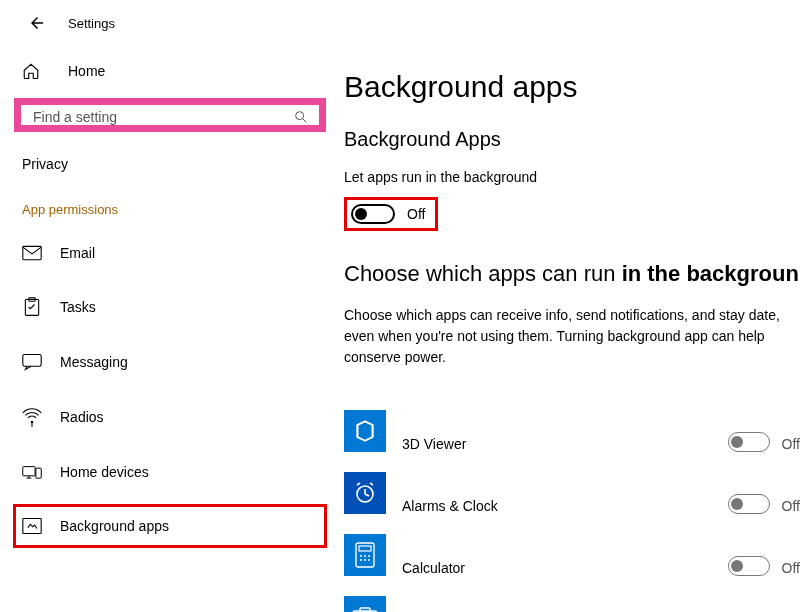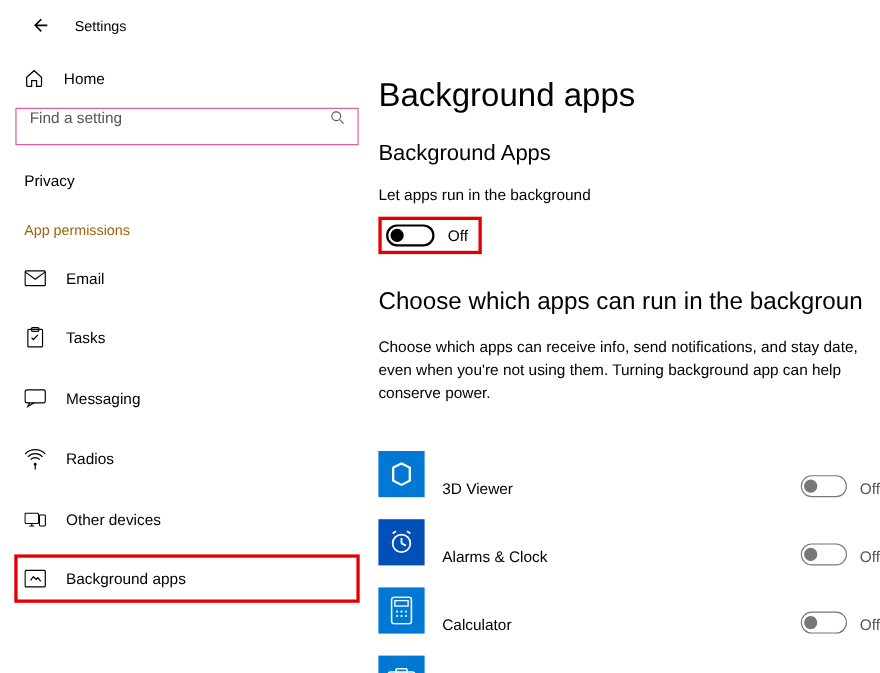--- a/index.html
+++ b/index.html
@@ -17,26 +17,26 @@
 .header {
   display: flex;
   align-items: center;
   padding: 14px 20px 10px 28px;
 }
 .header .back { margin-right: 22px; cursor: pointer; }
 .header .title { font-size: 13px; }
 .layout { display: flex; flex: 1; }
 .sidebar { width: 340px; padding: 10px 14px 0 14px; }
 .home-row {
-  display: flex; align-items: center; gap: 18px;
+  display: flex; align-items: center; gap: 28px;
   padding: 10px 8px 18px 8px; font-size: 14px;
 }
 .search {
-  display: flex; align-items: flex-start; justify-content: space-between;
-  border: 1px solid #ec4899; height: 34px; padding: 0 10px 0 12px;
+  display: flex; align-items: flex-end; justify-content: space-between;
+  border: 7px solid #ec4899; height: 34px; padding: 0 10px 0 12px;
   color: #555; font-size: 14px; margin-bottom: 18px;
 }
 .section-label { font-weight: 400; font-size: 14px; padding: 6px 8px 24px 8px; }
 .group-label { color: #a16207; font-size: 13px; padding: 6px 8px 16px 8px; }
 .nav-item {
   display: flex; align-items: center; gap: 18px;
   padding: 12px 8px; font-size: 14px; cursor: pointer;
   margin-bottom: 12px;
 }
 .nav-item .icon { width: 20px; display: flex; justify-content: center; }
@@ -50,21 +50,21 @@
   padding: 4px 10px 4px 4px; border: 3px solid #e40000;
   margin-bottom: 30px;
 }
 .toggle {
   width: 44px; height: 20px; border: 2px solid #000; border-radius: 10px;
   display: flex; align-items: center; padding: 0 2px; background: #fff;
 }
 .toggle .knob { width: 12px; height: 12px; border-radius: 50%; background: #000; }
 .toggle-label { font-size: 14px; }
 .section2-title { font-size: 22px; font-weight: 400; margin-bottom: 18px; white-space: nowrap; }
-.section2-title .bold { font-weight: 400; }
+.section2-title .bold { font-weight: 700; }
 .desc2 { font-size: 14px; line-height: 1.5; margin-bottom: 32px; max-width: 460px; }
 .app-row {
   display: flex; align-items: flex-end; padding: 10px 0;
 }
 .app-icon {
   width: 42px; height: 42px; background: #0078d4;
   margin-right: 16px; display: flex; align-items: center; justify-content: center;
   color: #fff;
 }
 .app-name { font-size: 14px; flex: 0 0 240px; }
@@ -160,21 +160,21 @@
 
     <div class="nav-item">
       <span class="icon">
         <svg width="22" height="18" viewBox="0 0 26 20">
             <rect x="1" y="3" width="16" height="12" rx="1" fill="none" stroke="#000" stroke-width="1.3"></rect>
             <line x1="6" y1="18" x2="12" y2="18" stroke="#000" stroke-width="1.3"></line>
             <line x1="9" y1="15" x2="9" y2="18" stroke="#000" stroke-width="1.3"></line>
             <rect x="18" y="5" width="7" height="13" rx="1" fill="none" stroke="#000" stroke-width="1.3"></rect>
           </svg>
       </span>
-      <span>Other devices</span>
+      <span>Home devices</span>
     </div>
 
     <div class="nav-item selected">
       <span class="icon">
         <svg width="20" height="18" viewBox="0 0 24 20">
             <rect x="1" y="1" width="22" height="18" rx="1" fill="none" stroke="#000" stroke-width="1.3"></rect>
             <path d="M7 12l3-4 3 3 2-2 3 4" fill="none" stroke="#000" stroke-width="1.3"></path>
           </svg>
       </span>
       <span>Background apps</span>

